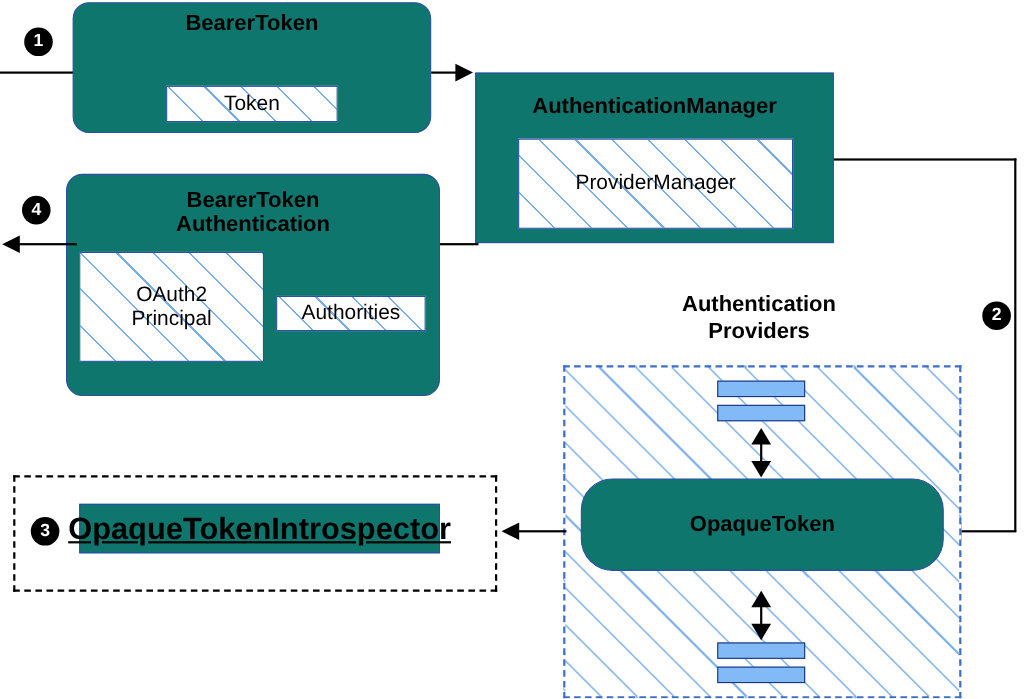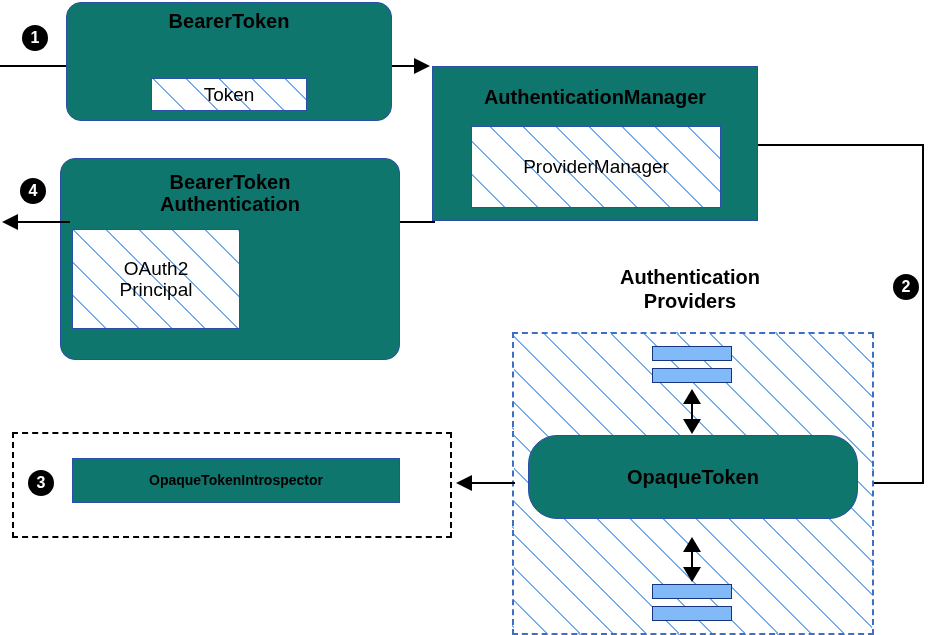--- a/index.html
+++ b/index.html
@@ -79,20 +79,23 @@
 
   <div class="badge" style="left:893px;top:274px;">2</div>
 
   <div class="node fill-blue round shadow" style="left:60px;top:158px;width:340px;height:202px;padding-top:12px;font-size:20px;">
     <span>BearerToken</span>
     <span>Authentication</span>
     <div class="inner hatch" style="left:11px;top:70px;width:168px;height:100px;font-size:19px;flex-direction:column;">
       <span>OAuth2</span>
       <span>Principal</span>
     </div>
+    <div class="inner hatch" style="left:190px;top:110px;width:136px;height:32px;font-size:19px;">
+      <span>Authorities</span>
+    </div>
   </div>
 
   <div class="line hline" style="left:400px;top:221px;width:35px;"></div>
 
   <div class="line hline" style="left:16px;top:221px;width:54px;"></div>
   <div class="arrow arrow-left" style="left:2px;top:214px;"></div>
   <div class="badge" style="left:20px;top:178px;">4</div>
 
   <div class="section-title ttl-1" style="left:570px;top:266px;width:240px;">
     <div>Authentication</div>
@@ -117,17 +120,17 @@
   <div class="arrow arrow-down" style="left:683px;top:567px;"></div>
 
   <div class="bar" style="left:652px;top:584px;width:80px;height:15px;"></div>
   <div class="bar" style="left:652px;top:606px;width:80px;height:15px;"></div>
 
   <div class="line hline" style="left:470px;top:482px;width:45px;"></div>
   <div class="arrow arrow-left" style="left:456px;top:475px;"></div>
 
   <div class="dashed-black" style="left:12px;top:432px;width:440px;height:106px;"></div>
   <div class="badge" style="left:28px;top:470px;">3</div>
-  <div class="node fill-blue shadow" style="left:72px;top:458px;width:328px;height:45px;justify-content:center;font-size:14px;">
+  <div class="node fill-blue shadow" style="left:72px;top:458px;width:328px;height:45px;justify-content:center;font-size:28px;text-decoration:underline;">
     <span>OpaqueTokenIntrospector</span>
   </div>
 
 </div>
 
 </body></html>

